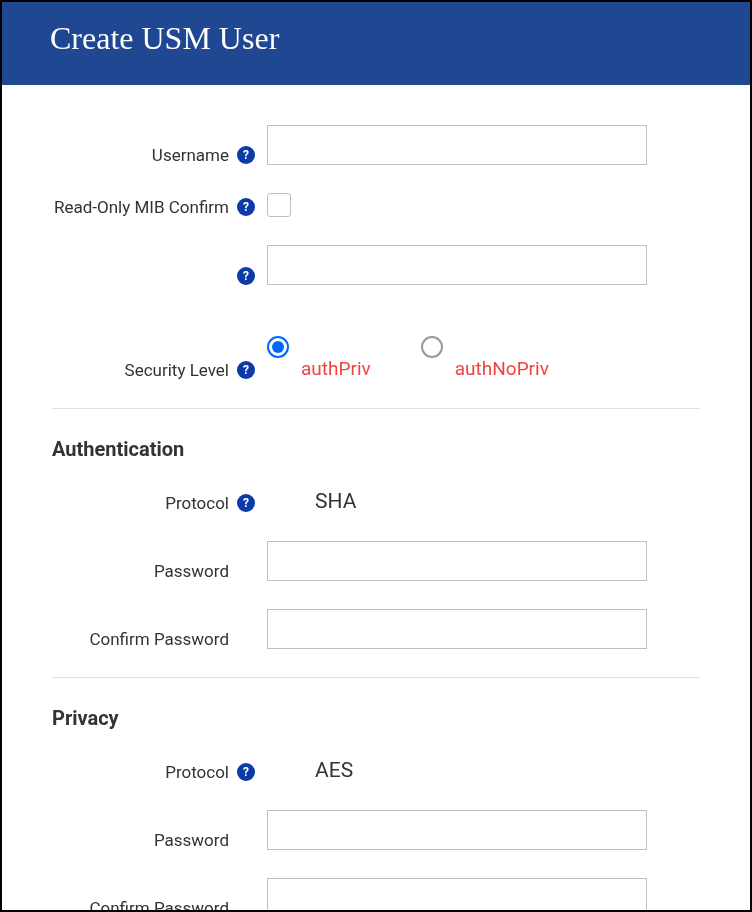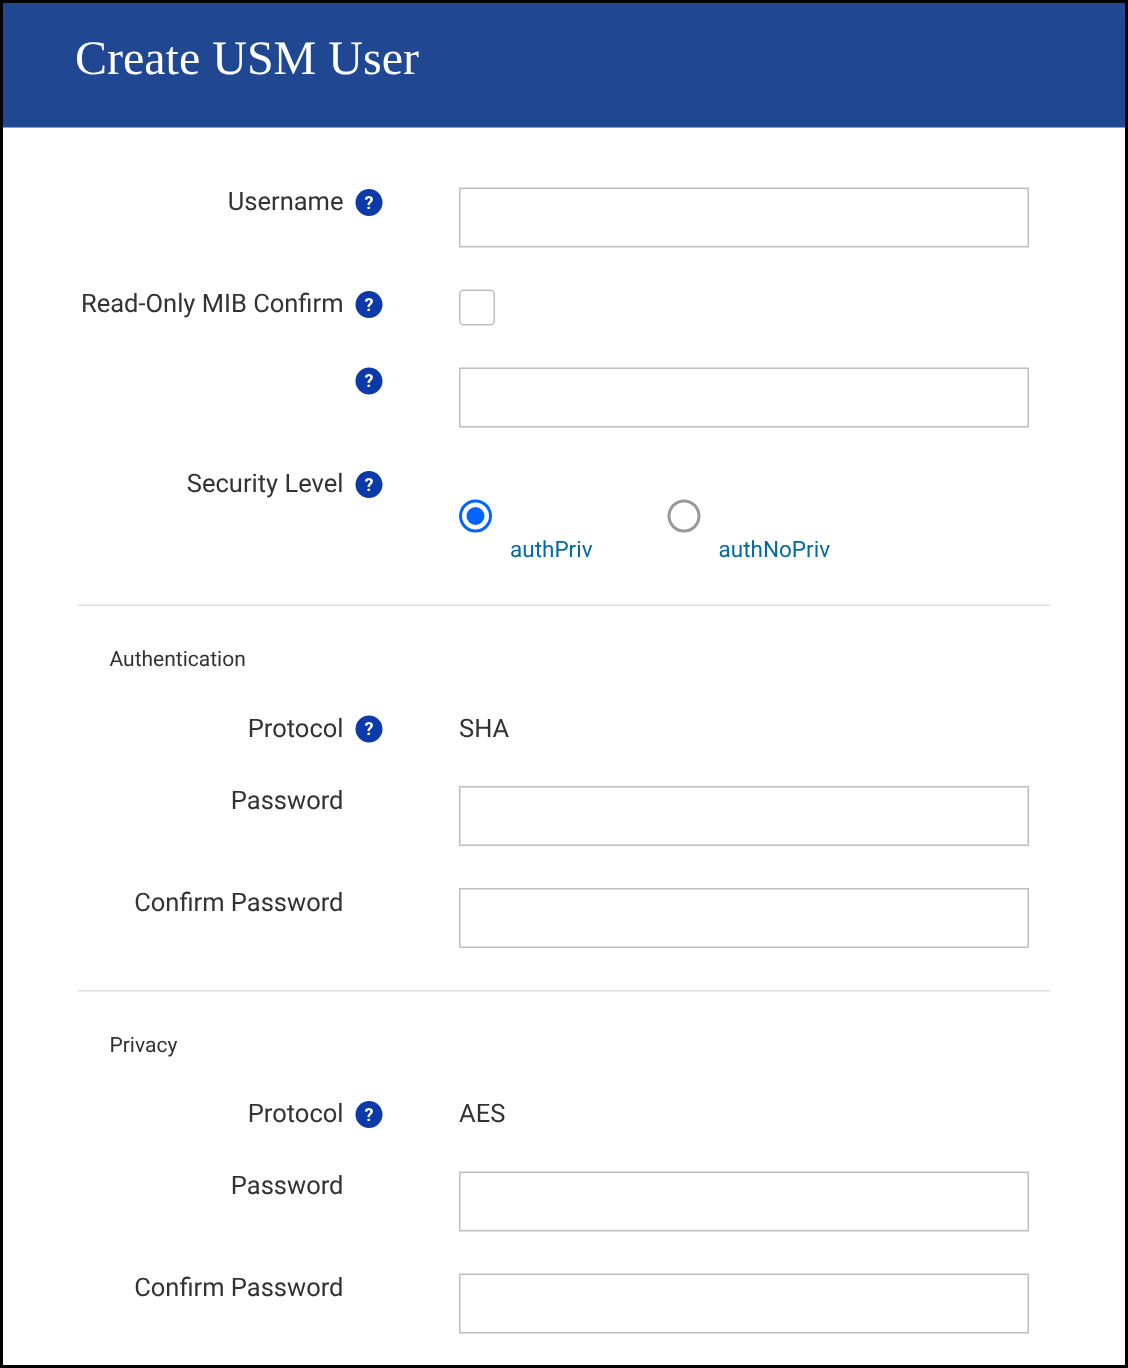--- a/index.html
+++ b/index.html
@@ -21,23 +21,22 @@
       padding: 18px 30px 28px 48px;
       font-size: 32px;
       font-weight: 300;
       font-family: Liberation Serif, serif;
     }
     .form-body {
       padding: 40px 50px 20px 50px;
     }
     .form-row {
       display: flex;
-      align-items: flex-start;
+      align-items: flex-end;
       margin-bottom: 28px;
-      gap: 39px;
     }
     .label-col {
       width: 215px;
       display: flex;
       align-items: center;
       justify-content: flex-end;
       gap: 8px;
       padding-right: 12px;
     }
     .label-text {
@@ -105,39 +104,40 @@
     .radio-circle.selected {
       border-color: #0066ff;
     }
     .radio-dot {
       width: 12px;
       height: 12px;
       border-radius: 50%;
       background: #0066ff;
     }
     .radio-label {
-      font-size: 15px;
-      color: #0369a1;
+      font-size: 19px;
+      color: #ef4444;
       margin-top: 44px;
     }
     .divider {
       border: none;
       border-top: 1px solid #e0e0e0;
       margin: 12px 0 28px 0;
     }
     .section-title {
-      font-size: 14px;
+      font-size: 20px;
       color: #333;
       margin-bottom: 28px;
-      margin-left: 21px;
-      font-weight: 400;
+      margin-left: 0;
+      font-weight: 700;
     }
     .static-value {
-      font-size: 17px;
+      font-size: 21px;
       color: #333;
+      margin-left: 48px;
     }
     .label-col.no-help {
       padding-right: 38px;
     }
   </style>
 </head>
 <body>
 
 <div class="header">
   <span>Create USM User</span>

